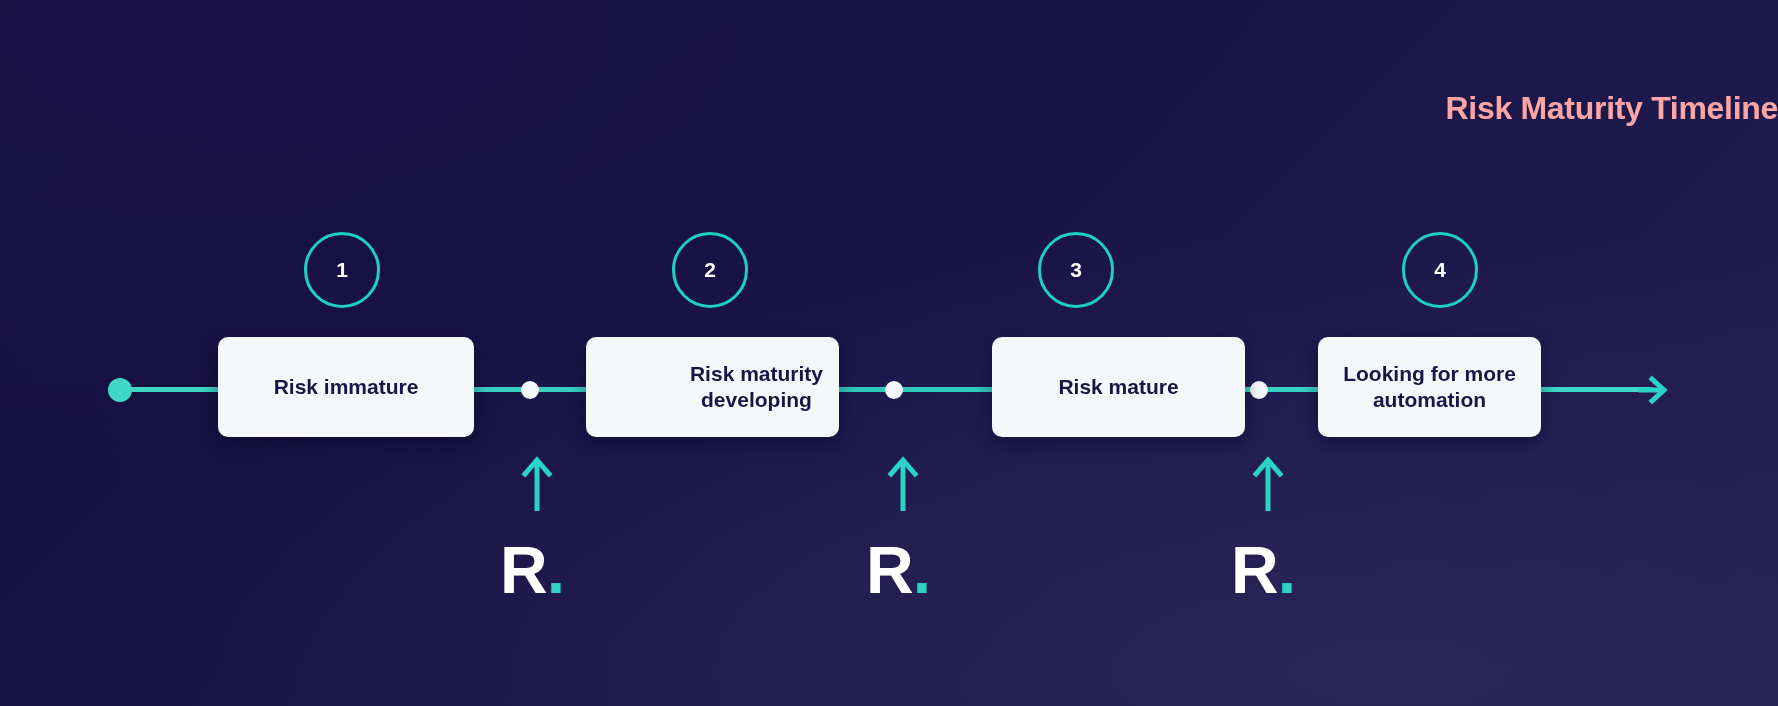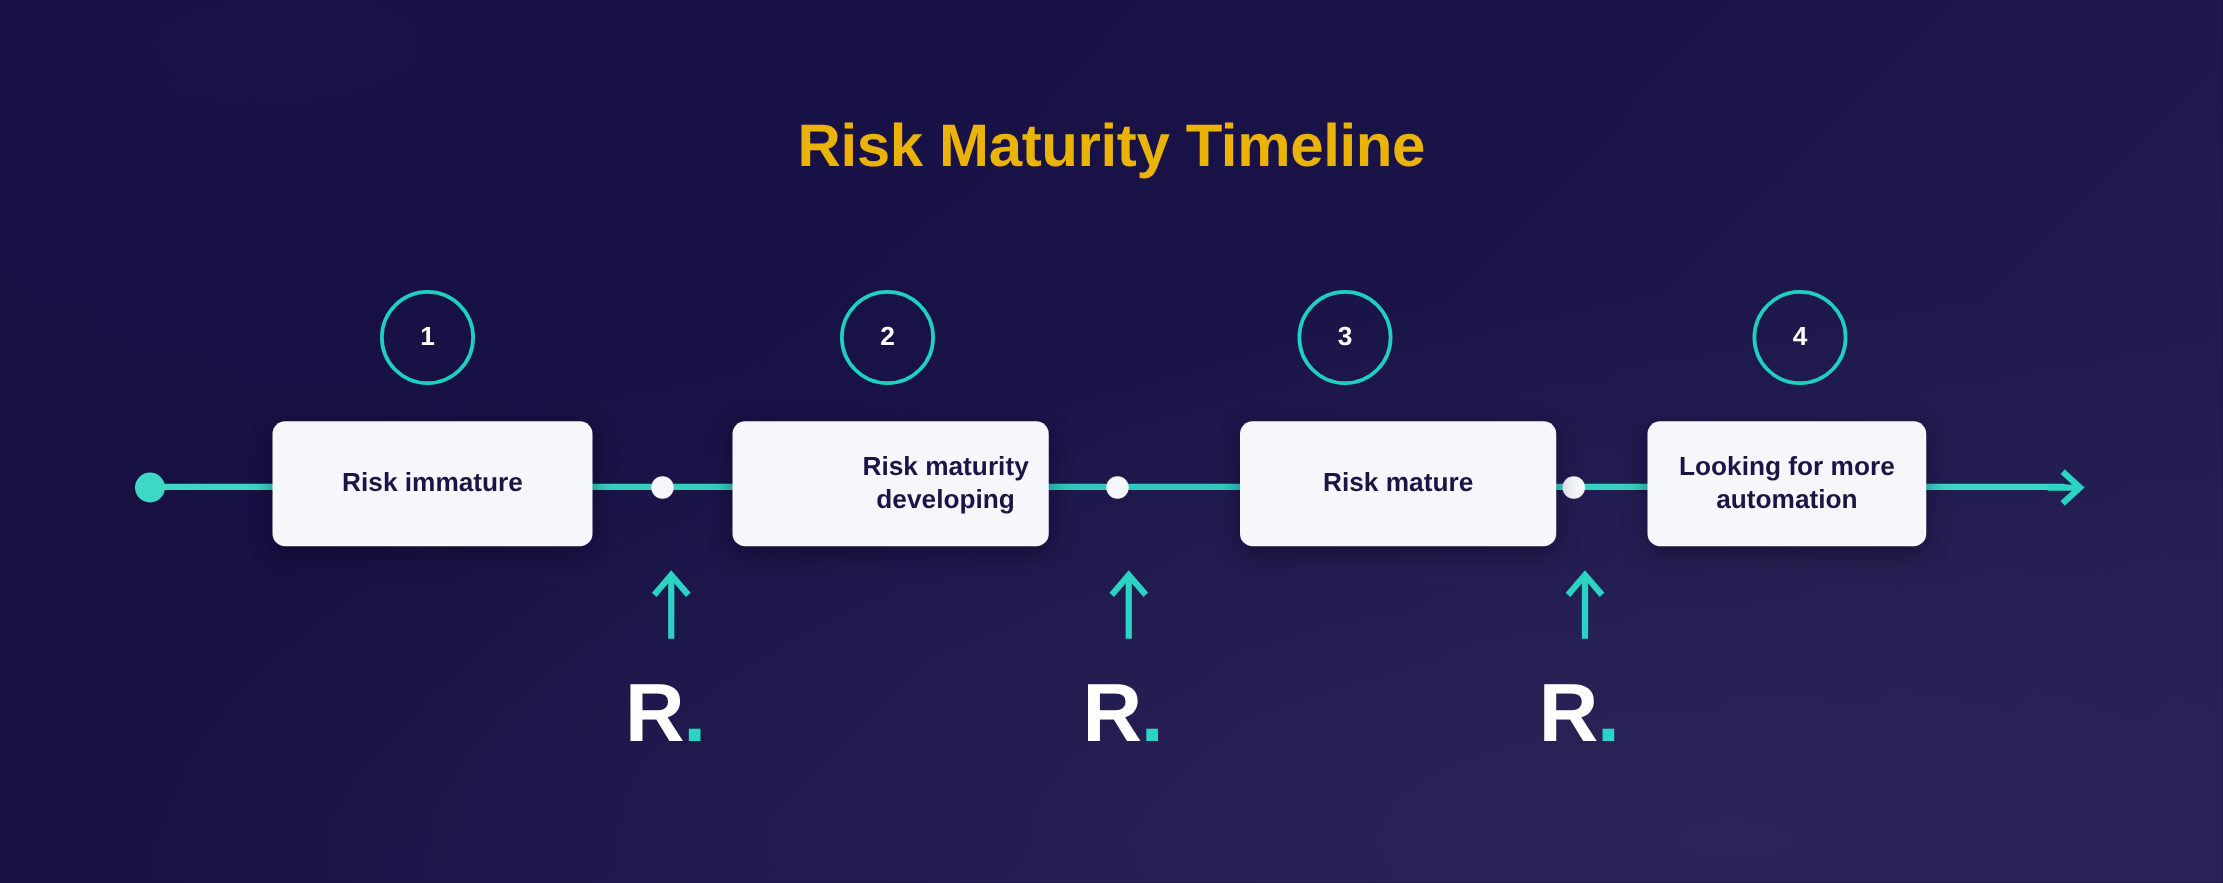--- a/index.html
+++ b/index.html
@@ -14,23 +14,23 @@
     position:relative;
   }
 
   .stage { position:relative; width:1778px; height:706px; }
 
   
   .title {
     position:absolute;
     left:0; right:0;
     top:90px;
-    text-align:center;
-    color:#eab308;
-    font-size:48px;
+    text-align:right;
+    color:#fca5a5;
+    font-size:32px;
     font-weight:bold;
     letter-spacing:-0.3px;
   }
 
   
   .axis {
     position:absolute;
     left:118px;
     top:387px;
     width:1535px;

